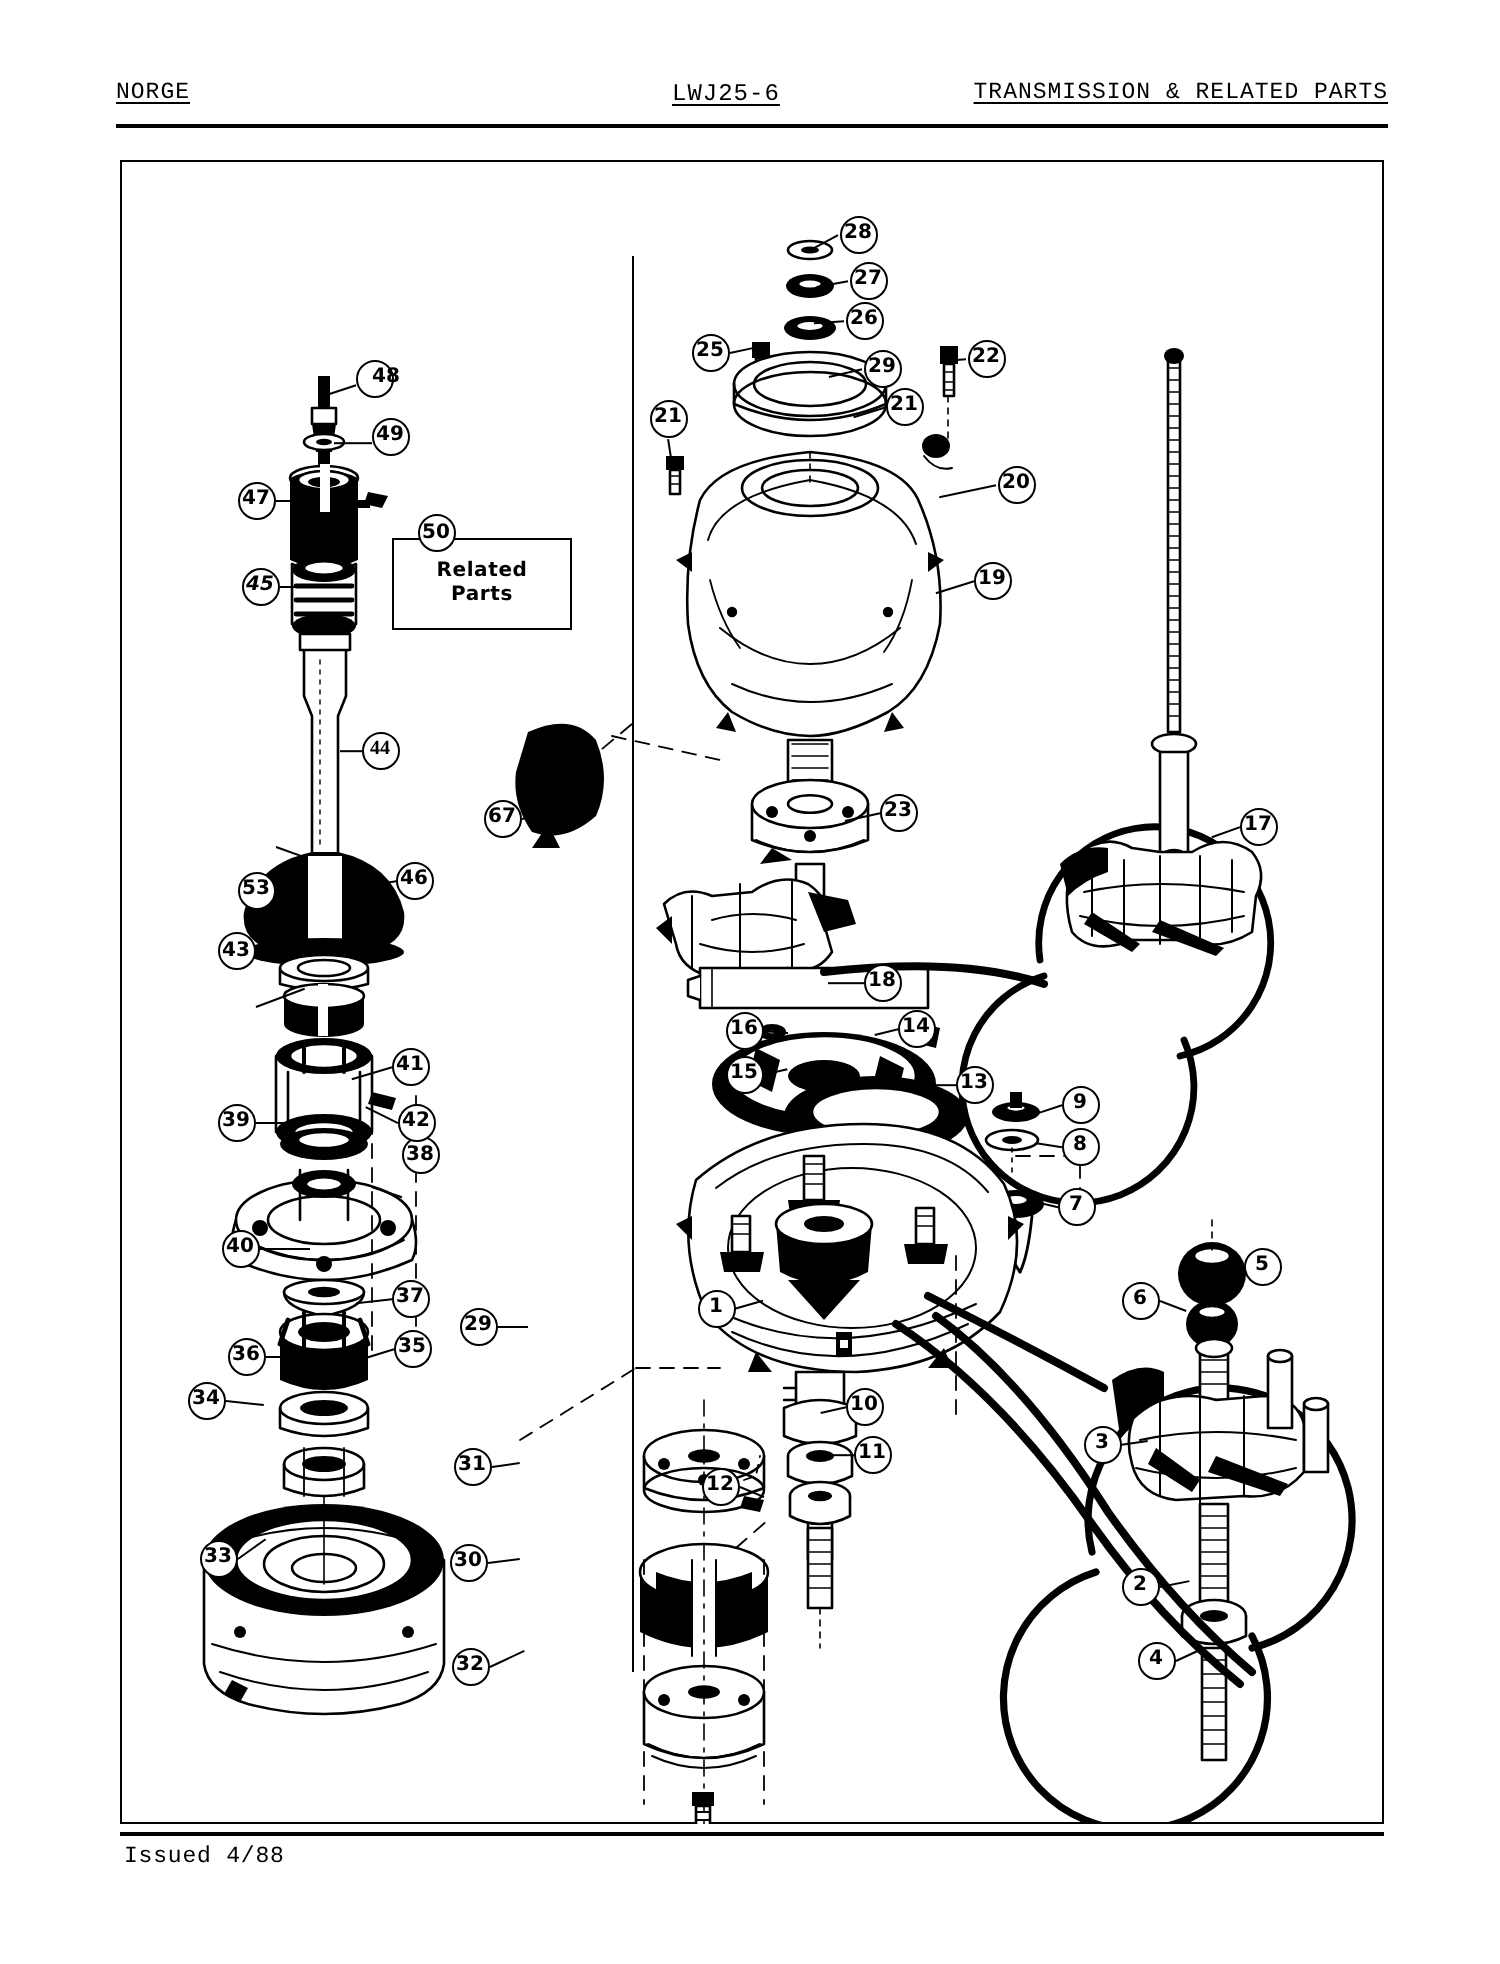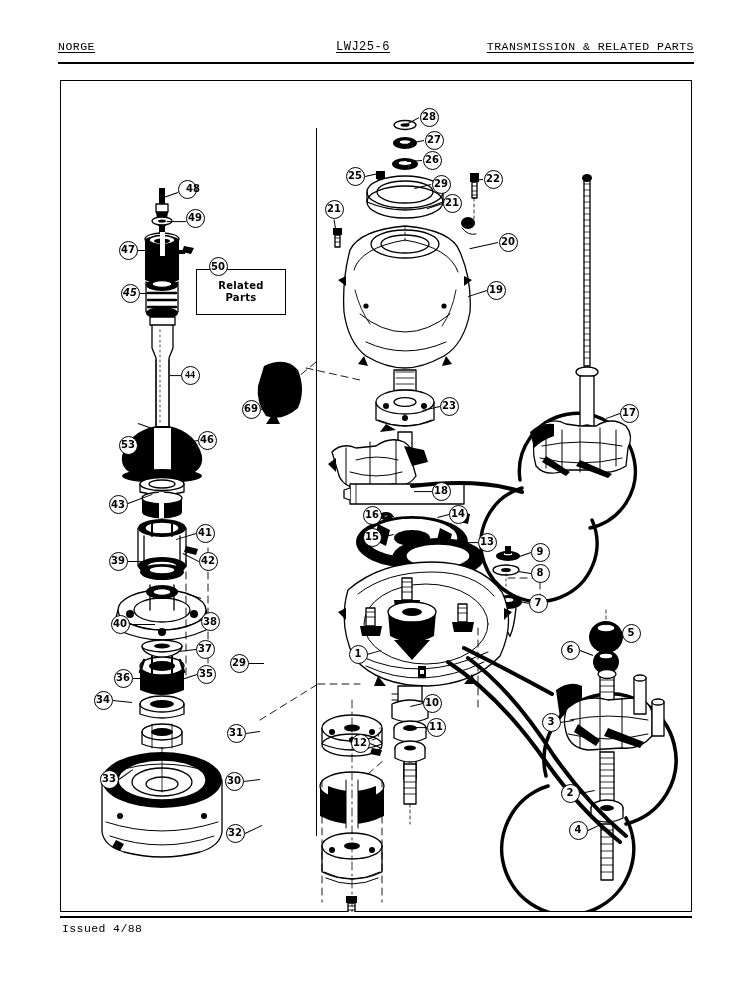--- a/index.html
+++ b/index.html
@@ -549,34 +549,34 @@
     <div class="cal" style="left: 419.5px; top: 107.5px;">28</div>
     <div class="cal" style="left: 229.5px; top: 653.5px;">29</div>
     <div class="cal" style="left: 224.5px; top: 771.5px;">30</div>
     <div class="cal" style="left: 226.5px; top: 723.5px;">31</div>
     <div class="cal" style="left: 225.5px; top: 823.5px;">32</div>
     <div class="cal" style="left: 99.5px; top: 769.5px;">33</div>
     <div class="cal" style="left: 93.5px; top: 690.5px;">34</div>
     <div class="cal" style="left: 196.5px; top: 664.5px;">35</div>
     <div class="cal" style="left: 113.5px; top: 668.5px;">36</div>
     <div class="cal" style="left: 195.5px; top: 639.5px;">37</div>
-    <div class="cal" style="left: 200.5px; top: 612px;">38</div>
+    <div class="cal" style="left: 200.5px; top: 568px;">38</div>
     <div class="cal" style="left: 108.5px; top: 551.5px;">39</div>
     <div class="cal" style="left: 110.5px; top: 614.5px;">40</div>
     <div class="cal" style="left: 195.5px; top: 523.5px;">41</div>
     <div class="cal" style="left: 198.5px; top: 551.5px; text-align: center;">42</div>
-    <div class="cal" style="left: 108.5px; top: 495px;">43</div>
+    <div class="cal" style="left: 108.5px; top: 466px;">43</div>
     <div class="cal" style="left: 180.5px; top: 365.5px; font-family: Liberation Serif, serif;">44</div>
     <div class="cal" style="left: 120.5px; top: 283.5px; font-style: italic;">45</div>
     <div class="cal" style="left: 197.5px; top: 430.5px;">46</div>
     <div class="cal" style="left: 118.5px; top: 240.5px;">47</div>
     <div class="cal" style="left: 177.5px; top: 179.5px; padding-left: 12px;">48</div>
     <div class="cal" style="left: 185.5px; top: 208.5px;">49</div>
     <div class="cal" style="left: 189.5px; top: 257px; margin-left: 19px;">50</div>
-    <div class="cal" style="left: 241.5px; top: 399.5px;">69</div>
+    <div class="cal" style="left: 241.5px; top: 399.5px;">67</div>
     <div class="cal" style="left: 324.5px; top: 199.5px;">21</div>
     <div class="cal" style="left: 118.5px; top: 413.5px; margin-top: 22px;">53</div>
   </div>
 <div id="leader-layer">
     <div class="lead" style="left: 178px; top: 192px; width: 15.8114px; transform: rotate(161.565deg);"></div>
     <div class="lead" style="left: 186px; top: 221px; width: 19px; transform: rotate(180deg);"></div>
     <div class="lead" style="left: 138px; top: 250px; width: 14px; transform: rotate(0deg);"></div>
     <div class="lead" style="left: 190px; top: 250px; width: 10.198px; transform: rotate(168.69deg);"></div>
     <div class="lead" style="left: 140px; top: 293px; width: 13px; transform: rotate(0deg);"></div>
     <div class="lead" style="left: 181px; top: 375px; width: 11px; transform: rotate(180deg);"></div>

